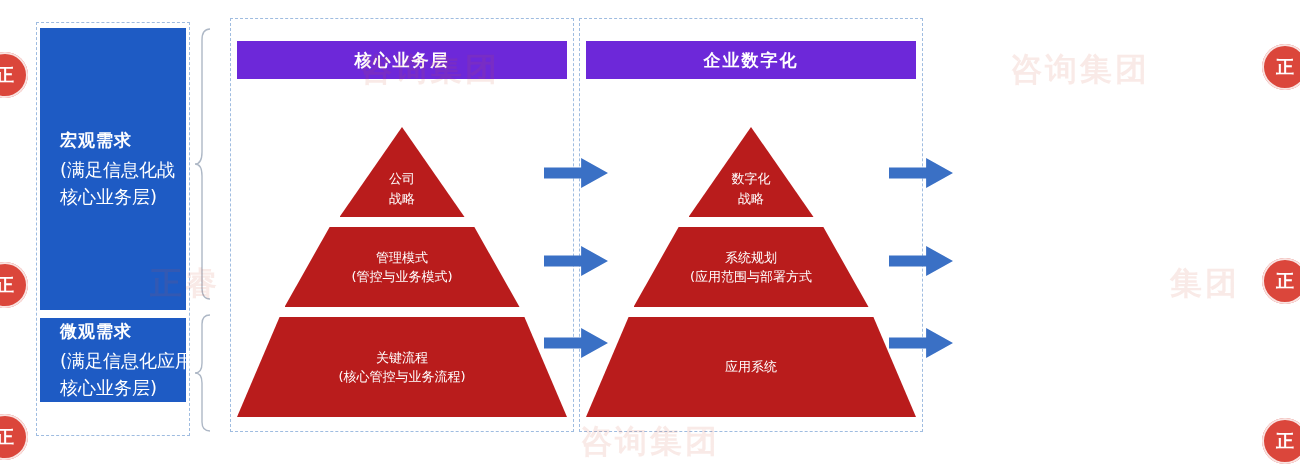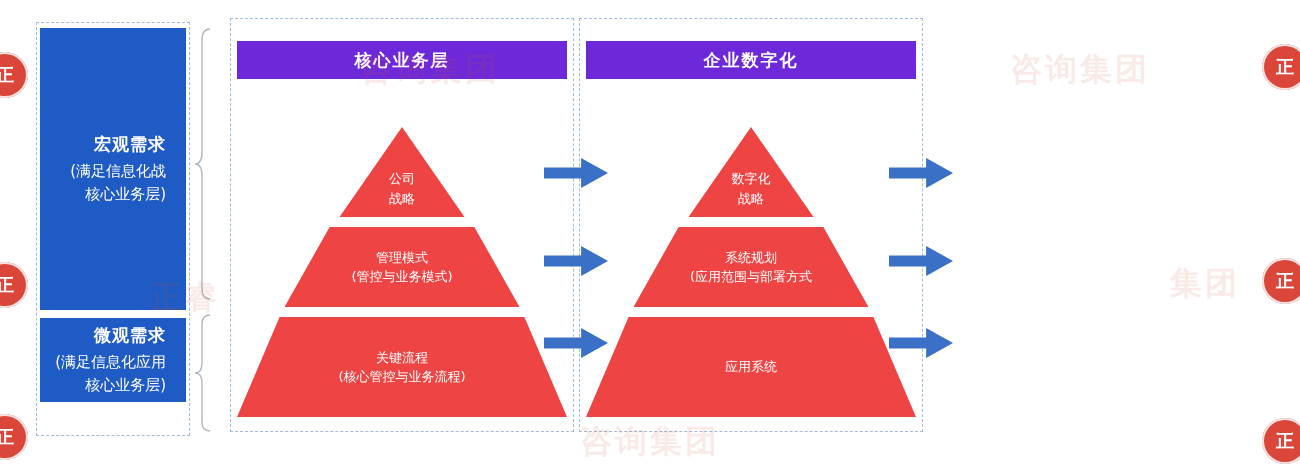--- a/index.html
+++ b/index.html
@@ -21,26 +21,26 @@
   
   .demand-box {
     position: absolute;
     left: 40px;
     width: 146px;
     background: #1e5bc4;
     color: #fff;
     display: flex;
     flex-direction: column;
     justify-content: center;
-    align-items: flex-end;
+    align-items: flex-start;
     text-align: center;
     padding: 0 20px;
   }
   .demand-box .t { font-size: 17px; font-weight: bold; margin-bottom: 4px; letter-spacing: 1px; }
-  .demand-box .s { font-size: 15px; line-height: 1.5; white-space: nowrap; }
+  .demand-box .s { font-size: 18px; line-height: 1.5; white-space: nowrap; }
   .macro { top: 28px; height: 282px; }
   .micro { top: 318px; height: 84px; }
 
   
   .brace { position: absolute; left: 194px; }
 
   
   .col {
     position: absolute;
     top: 18px;
@@ -72,21 +72,21 @@
   
   .lvl {
     color: #fff;
     font-size: 13px;
     line-height: 1.5;
     text-align: center;
     display: flex;
     flex-direction: column;
     align-items: center;
     justify-content: center;
-    background: #ef4444;
+    background: #b91c1c;
   }
   .lvl1 {
     margin-top: 48px;
     width: 125px;
     height: 90px;
     clip-path: polygon(50% 0, 100% 100%, 0 100%);
     justify-content: flex-end;
     padding-bottom: 9px;
   }
   .lvl2 {
@@ -222,17 +222,17 @@
     </div>
   <div class="stamp" style="left:1262px; top:258px">
       <span>正</span>
     </div>
   <div class="stamp" style="left:1262px; top:418px">
       <span>正</span>
     </div>
 
   <div class="wm-text" style="left:360px; top:48px">咨询集团</div>
   <div class="wm-text" style="left:1010px; top:48px">咨询集团</div>
-  <div class="wm-text" style="left:150px; top:276px">正睿</div>
+  <div class="wm-text" style="left:150px; top:262px">正睿</div>
   <div class="wm-text" style="left:1170px; top:262px">集团</div>
   <div class="wm-text" style="left:580px; top:420px">咨询集团</div>
 
 </div>
 
 </body></html>

